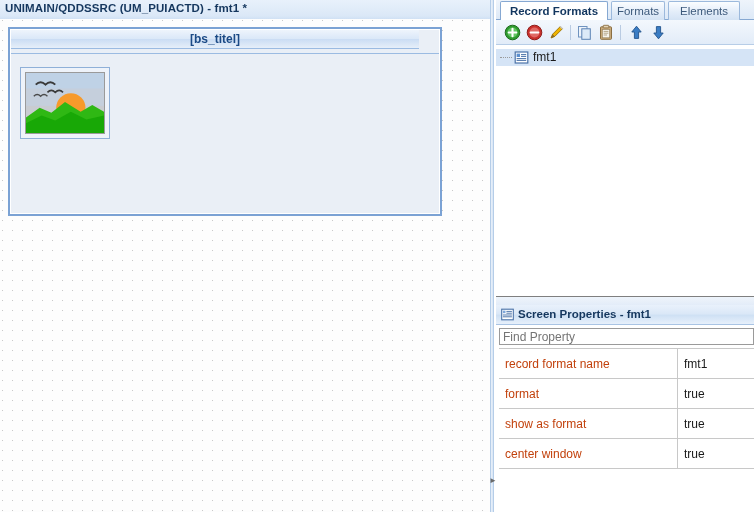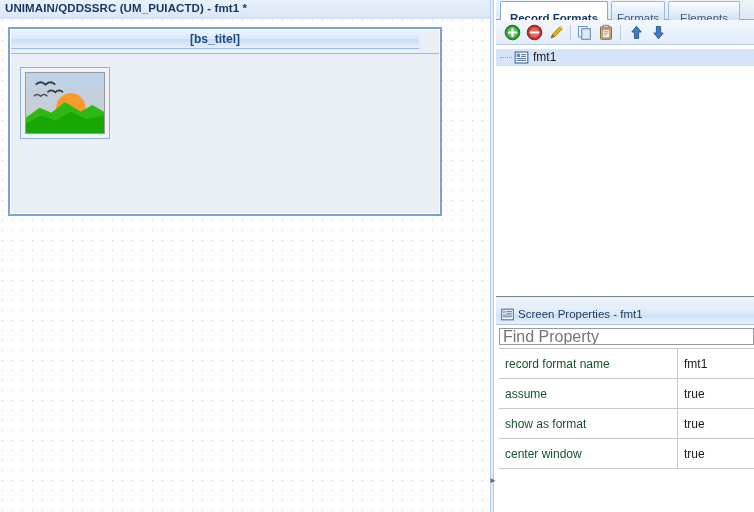--- a/index.html
+++ b/index.html
@@ -170,21 +170,21 @@
     position: absolute;
     top: 1px;
     height: 19px;
     box-sizing: border-box;
     border: 1px solid #9cb9dc;
     border-bottom: none;
     border-radius: 2px 2px 0 0;
     font-size: 11.5px;
     color: #3d5a7c;
     text-align: center;
-    padding-top: 10px;
+    padding-top: 3px;
     background: linear-gradient(to bottom, #fbfdff 0%, #e3edf9 55%, #d4e3f4 100%);
     white-space: nowrap;
   }
   .tab.active {
     background: #ffffff;
     color: #12365f;
     font-weight: bold;
     border-color: #86a8d2;
     height: 20px;
   }
@@ -273,33 +273,33 @@
     box-sizing: border-box;
   }
   #props-header .ph-icon {
     position: absolute; left: 5px; top: 3px;
     width: 13px; height: 13px;
   }
   #props-header .ph-icon svg { display:block; width:13px; height:13px; }
   #props-header .ph-text {
     position: absolute; left: 22px; top: 3px;
     font-size: 11.5px;
-    font-weight: normal;
+    font-weight: bold;
     color: #15375e;
     white-space: nowrap;
   }
   #find-property {
     position: absolute;
     left: 3px; top: 23px;
     width: 255px; height: 17px;
     background: #ffffff;
     border: 1px solid #9a9a9a;
     box-sizing: border-box;
     font-family: "Liberation Sans", sans-serif;
-    font-size: 16px;
+    font-size: 12px;
     color: #888888;
     padding: 1px 3px;
     outline: none;
   }
 
   #props-table {
     position: absolute;
     left: 3px; top: 43px;
     width: 255px;
     border-collapse: collapse;
@@ -309,21 +309,21 @@
     height: 29px;
     border-bottom: 1px solid #c8c8c8;
     font-size: 12px;
     padding: 0 0 0 6px;
     vertical-align: middle;
     overflow: hidden;
     white-space: nowrap;
   }
   #props-table td.pk {
     width: 172px;
-    color: #14532d;
+    color: #c2410c;
     border-right: 1px solid #c8c8c8;
   }
   #props-table td.pv {
     color: #1a1a1a;
   }
   #props-table tr:first-child td { border-top: 1px solid #c8c8c8; }
 </style>
 </head>
 <body>
 
@@ -475,21 +475,21 @@
 
       <input id="find-property" type="text" value="" placeholder="Find Property" style="">
 
       <table id="props-table">
         <tbody>
           <tr>
             <td class="pk">record format name</td>
             <td class="pv">fmt1</td>
           </tr>
           <tr>
-            <td class="pk">assume</td>
+            <td class="pk">format</td>
             <td class="pv">true</td>
           </tr>
           <tr>
             <td class="pk">show as format</td>
             <td class="pv">true</td>
           </tr>
           <tr>
             <td class="pk">center window</td>
             <td class="pv">true</td>
           </tr>

